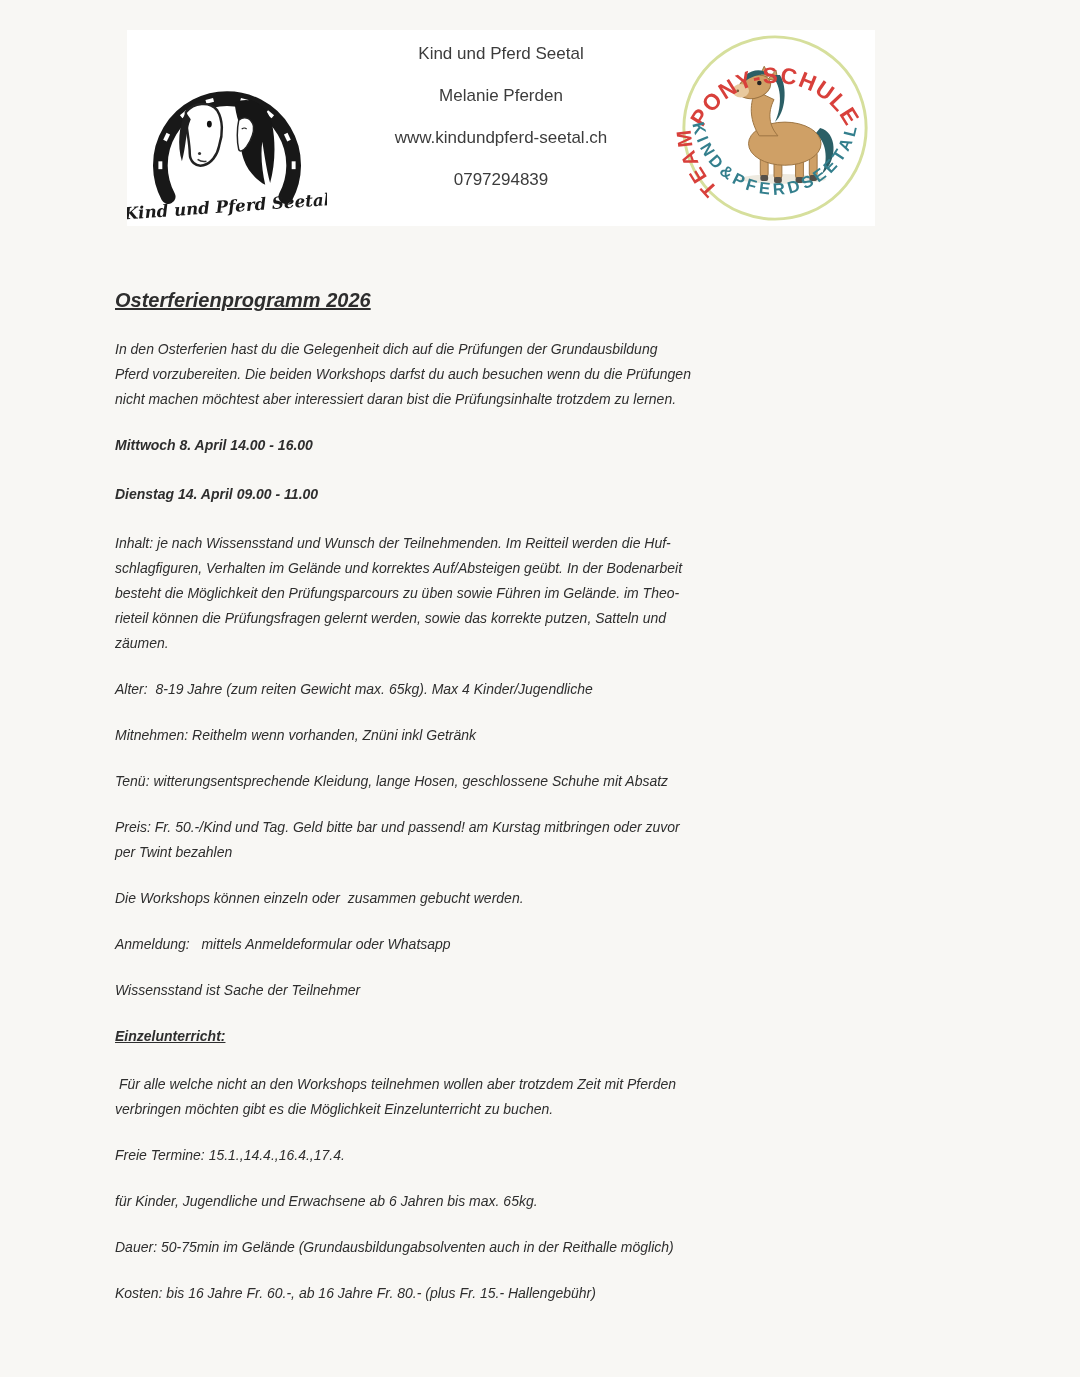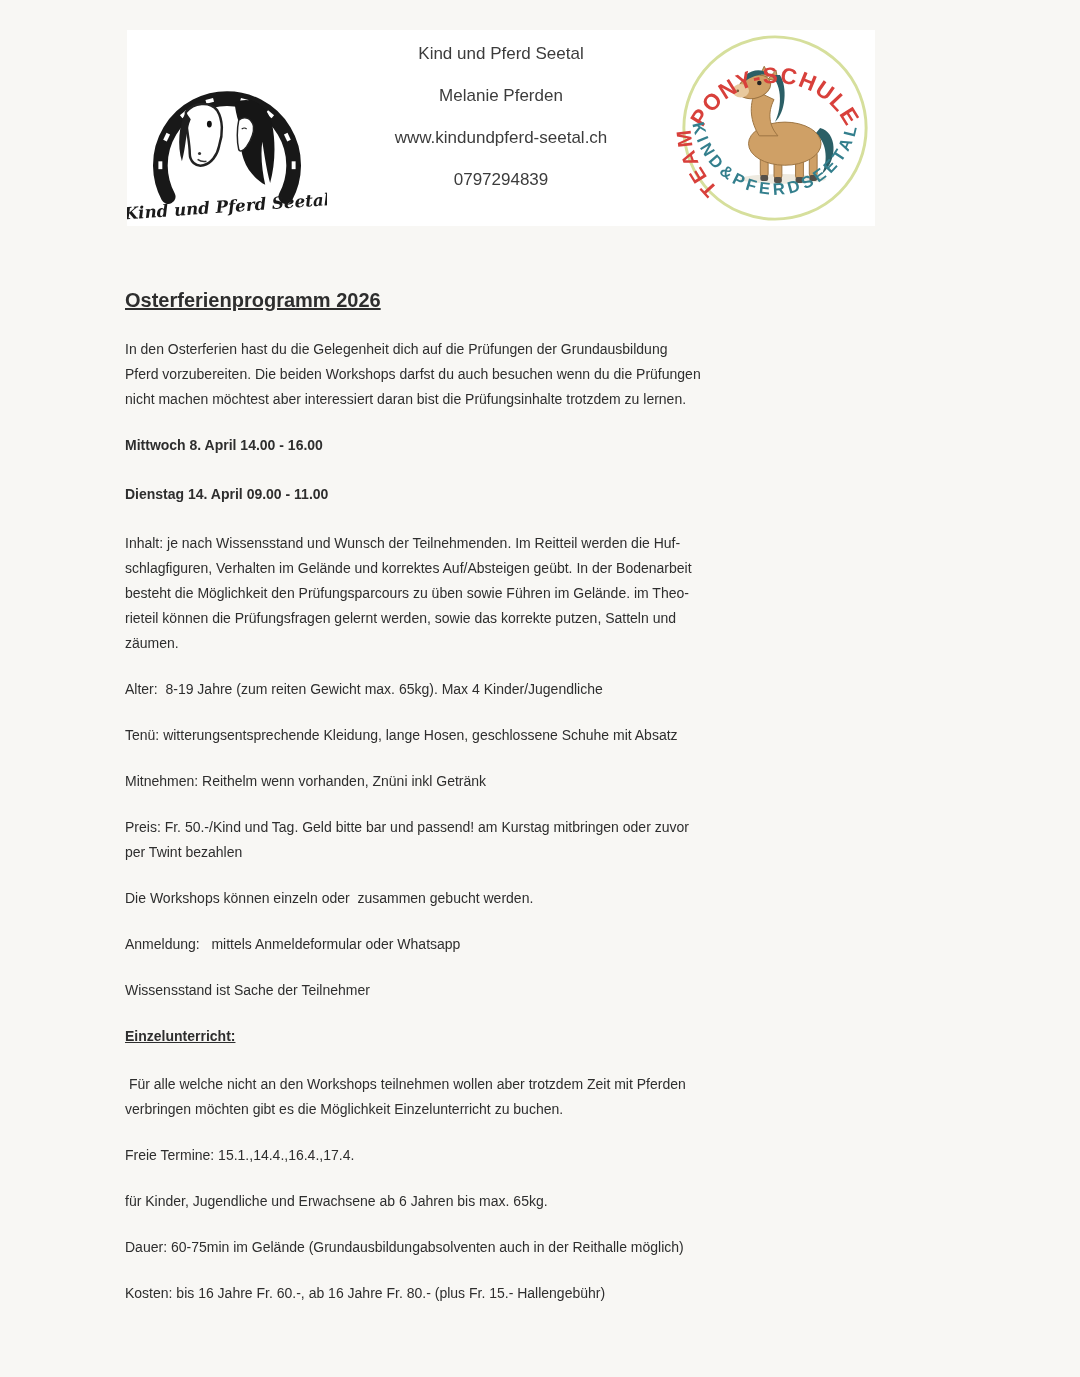--- a/index.html
+++ b/index.html
@@ -19,21 +19,21 @@
     display: flex; align-items: flex-start;
   }
   .logo-left { width: 200px; height: 196px; flex: 0 0 auto; }
   .contact {
     flex: 1 1 auto; text-align: center;
     padding-top: 14px; font-size: 17px; color: #3c3c3c;
   }
   .contact .c-line { margin-bottom: 22px; white-space: pre-wrap; }
   .logo-right { width: 200px; height: 196px; flex: 0 0 auto; }
 
-  main { position: absolute; left: 125px; top: 288px; width: 842px; }
+  main { position: absolute; left: 115px; top: 288px; width: 842px; font-style: italic; }
   .doc-title {
     font-size: 20px; font-weight: bold; text-decoration: underline;
     margin-bottom: 24px; line-height: 25px; white-space: pre-wrap;
   }
   .para {
     font-size: 14px; line-height: 25px; margin-bottom: 21px;
     white-space: pre-wrap;
   }
   .para.bold { font-weight: bold; margin-bottom: 24px; }
   .sub-title {
@@ -144,29 +144,29 @@
   <p class="para bold">Mittwoch 8. April 14.00 - 16.00</p>
   <p class="para bold">Dienstag 14. April 09.00 - 11.00</p>
 
   <p class="para">Inhalt: je nach Wissensstand und Wunsch der Teilnehmenden. Im Reitteil werden die Huf-
 schlagfiguren, Verhalten im Gelände und korrektes Auf/Absteigen geübt. In der Bodenarbeit
 besteht die Möglichkeit den Prüfungsparcours zu üben sowie Führen im Gelände. im Theo-
 rieteil können die Prüfungsfragen gelernt werden, sowie das korrekte putzen, Satteln und
 zäumen.</p>
 
   <p class="para">Alter:  8-19 Jahre (zum reiten Gewicht max. 65kg). Max 4 Kinder/Jugendliche</p>
+  <p class="para">Mitnehmen: Reithelm wenn vorhanden, Znüni inkl Getränk</p>
   <p class="para">Tenü: witterungsentsprechende Kleidung, lange Hosen, geschlossene Schuhe mit Absatz</p>
-  <p class="para">Mitnehmen: Reithelm wenn vorhanden, Znüni inkl Getränk</p>
   <p class="para">Preis: Fr. 50.-/Kind und Tag. Geld bitte bar und passend! am Kurstag mitbringen oder zuvor
 per Twint bezahlen</p>
   <p class="para">Die Workshops können einzeln oder  zusammen gebucht werden.</p>
   <p class="para">Anmeldung:   mittels Anmeldeformular oder Whatsapp</p>
   <p class="para">Wissensstand ist Sache der Teilnehmer</p>
 
   <h2 class="sub-title">Einzelunterricht:</h2>
 
   <p class="para"> Für alle welche nicht an den Workshops teilnehmen wollen aber trotzdem Zeit mit Pferden
 verbringen möchten gibt es die Möglichkeit Einzelunterricht zu buchen.</p>
   <p class="para">Freie Termine: 15.1.,14.4.,16.4.,17.4.</p>
   <p class="para">für Kinder, Jugendliche und Erwachsene ab 6 Jahren bis max. 65kg.</p>
-  <p class="para">Dauer: 60-75min im Gelände (Grundausbildungabsolventen auch in der Reithalle möglich)</p>
+  <p class="para">Dauer: 50-75min im Gelände (Grundausbildungabsolventen auch in der Reithalle möglich)</p>
   <p class="para">Kosten: bis 16 Jahre Fr. 60.-, ab 16 Jahre Fr. 80.- (plus Fr. 15.- Hallengebühr)</p>
 </main>
 
 </body></html>

